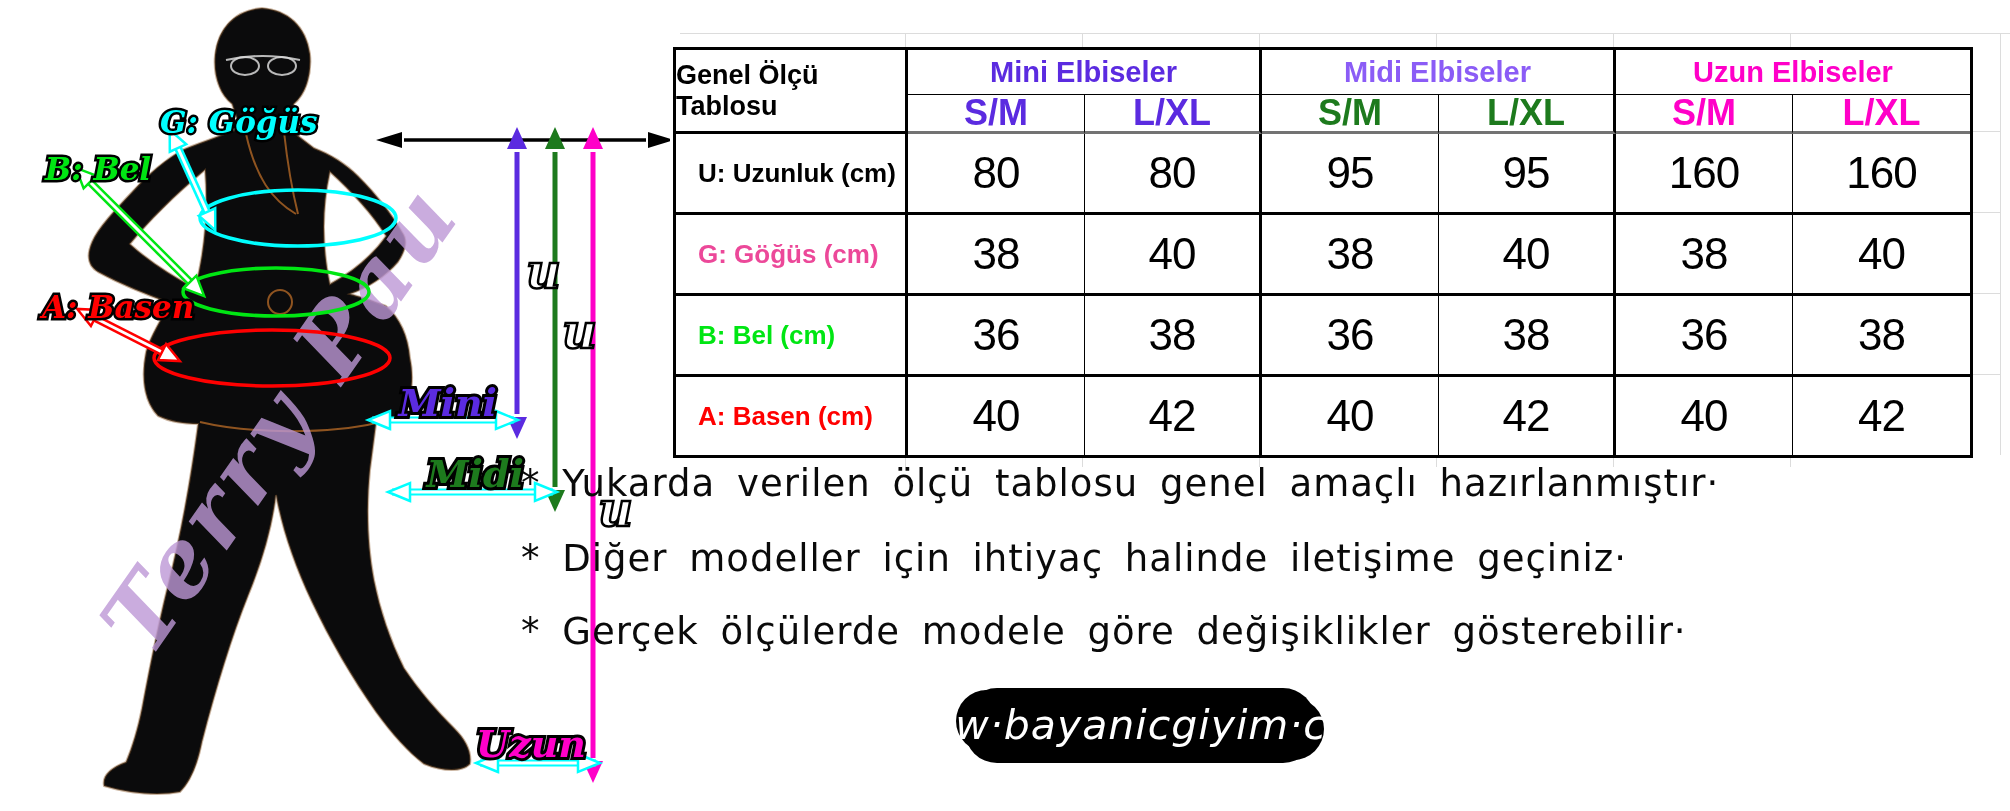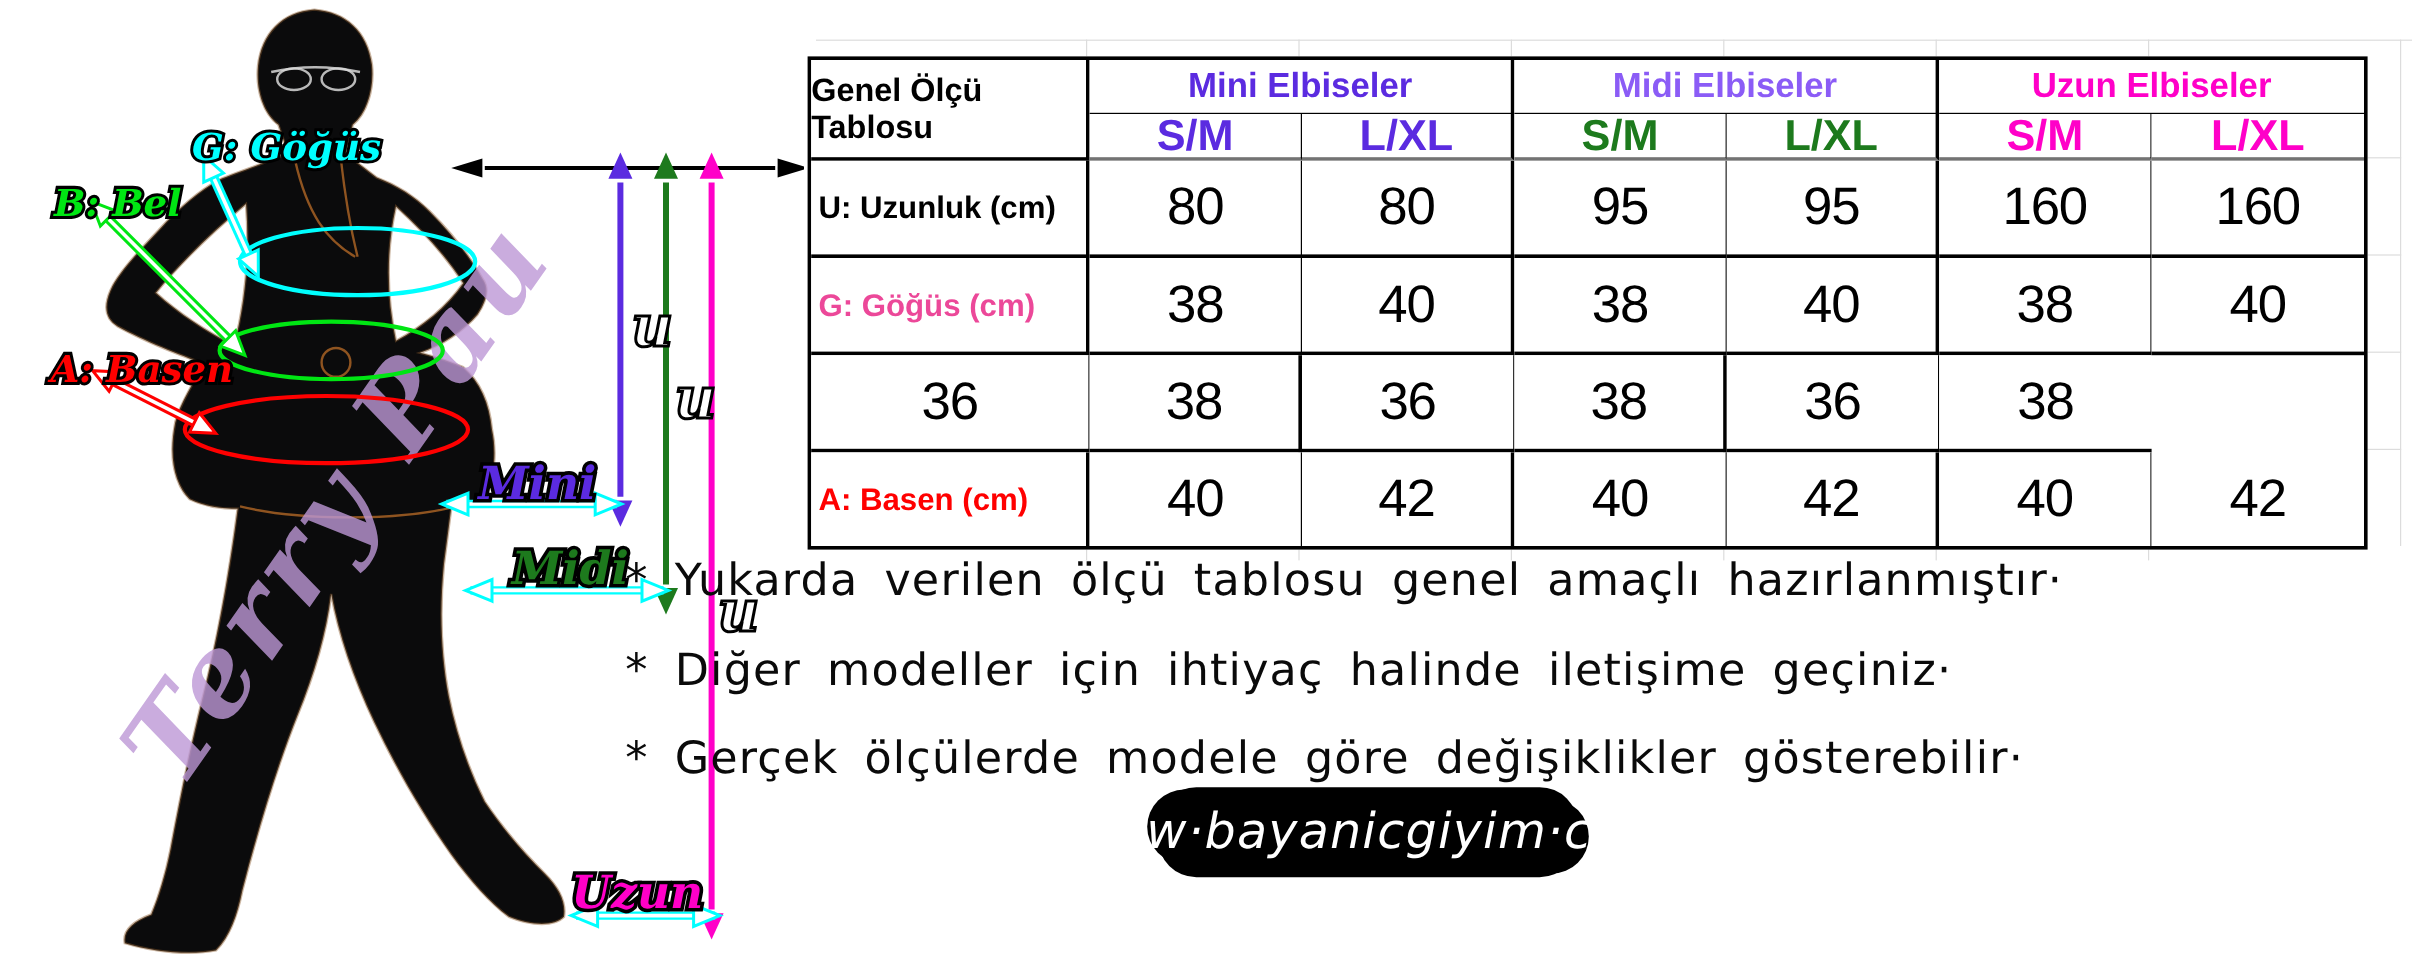--- a/index.html
+++ b/index.html
@@ -21,40 +21,40 @@
   #size-table .cell { display:flex; align-items:center; justify-content:center; background:#fff; }
   .corner {
     grid-column:1; grid-row:1/3;
     border-right:3px solid #000; border-bottom:3px solid #000;
     font-weight:bold; font-size:27px; color:#000;
   }
   .ghead { font-weight:bold; font-size:29px; border-bottom:1px solid #000; grid-row:1; }
   .ghead.gsep { border-right:3px solid #000;text-align:center; }
   .shead { font-weight:bold; font-size:36px; border-bottom:3px solid #737373; grid-row:2; }
   .rlabel {
-    justify-content:flex-start !important; padding-left:6px;
+    justify-content:flex-start !important; padding-left:22px;
     font-weight:bold; font-size:26px; border-right:3px solid #000; border-bottom:3px solid #000;
   }
   .val { font-size:44px; color:#000; border-bottom:3px solid #000; letter-spacing:-1px; }
   .b-thin  { border-right:1px solid #000; }
   .b-thick { border-right:3px solid #000; }
   .b-none  { border-right:none; }
   .last-row { border-bottom:none !important; }
 
   
   .note {
     position:absolute; left:521px; width:1480px;
     font-family:"DejaVu Sans", sans-serif;
     font-size:37px; color:#0a0a0a; letter-spacing:1px; word-spacing:9px;
     white-space:nowrap;
   }
 
   
   #site-badge {
-    position:absolute; left:964px; top:660px; width:352px; height:66px;
+    position:absolute; left:964px; top:692px; width:352px; height:66px;
     background:#000; border-radius:34px;
     box-shadow: 10px 4px 0 -2px #000, -10px -4px 0 -2px #000, 0 6px 0 -1px #000, 0 -5px 0 -1px #000;
     display:flex; align-items:center; justify-content:center;
     color:#fff; font-family:"DejaVu Sans", sans-serif;
     font-size:41px; letter-spacing:1px; font-style:italic;
   }
 
   
   #figure-svg { position:absolute; left:0; top:0; }
   .outlined { paint-order:stroke; stroke:#000; fill:currentColor; }
@@ -254,20 +254,21 @@
     <div class="cell val b-none" style="grid-row:3">160</div>
 
     <div class="cell rlabel" style="grid-row: 4; color: #ec4899;">G: Göğüs (cm)</div>
     <div class="cell val b-thin" style="grid-row:4">38</div>
     <div class="cell val b-thick" style="grid-row:4">40</div>
     <div class="cell val b-thin" style="grid-row:4">38</div>
     <div class="cell val b-thick" style="grid-row:4">40</div>
     <div class="cell val b-thin" style="grid-row:4">38</div>
     <div class="cell val b-none" style="grid-row:4">40</div>
 
+    <div class="cell rlabel" style="grid-row: 5; color: rgb(0, 230, 19);">B: Bel (cm)</div>
     <div class="cell val b-thin" style="grid-row:5">36</div>
     <div class="cell val b-thick" style="grid-row:5">38</div>
     <div class="cell val b-thin" style="grid-row:5">36</div>
     <div class="cell val b-thick" style="grid-row:5">38</div>
     <div class="cell val b-thin" style="grid-row:5">36</div>
     <div class="cell val b-none" style="grid-row:5">38</div>
 
     <div class="cell rlabel last-row" style="grid-row: 6; color: rgb(255, 0, 0);">A: Basen (cm)</div>
     <div class="cell val b-thin last-row" style="grid-row:6">40</div>
     <div class="cell val b-thick last-row" style="grid-row:6">42</div>

